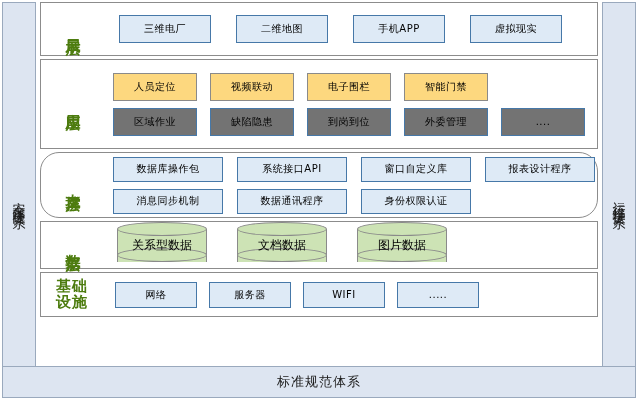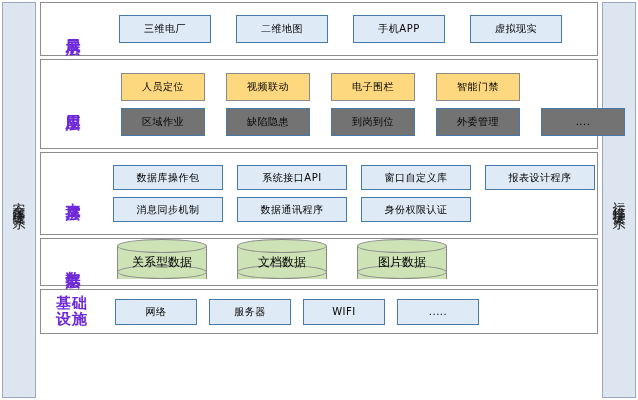--- a/index.html
+++ b/index.html
@@ -61,21 +61,21 @@
     margin-bottom: 3px;
   }
   .layer-label {
     width: 62px;
     flex: 0 0 62px;
     display: flex;
     align-items: center;
     justify-content: center;
     font-size: 15px;
     font-weight: bold;
-    color: #6d28d9;
+    color: #4d7c0f;
     line-height: 1.02;
     letter-spacing: 1px;
   }
   .layer-label .lbl-v {
     writing-mode: vertical-rl;
     text-orientation: upright;
     line-height: 1.05;
     letter-spacing: 2px;
   }
   .layer-label .lbl-2 {
@@ -111,21 +111,21 @@
   }
   .node.blue   { background: #deeaf6; border: 1px solid #4678a8; }
   .node.yellow { background: #fdd87f; border: 1px solid #8a8a8a; }
   .node.green  { background: #737373; border: 1px solid #4678a8; }
 
   
   .lyr-display .node { width: 92px; height: 28px; }
   .lyr-display .row  { gap: 25px; padding-left: 16px; }
 
   
-  .lyr-app .node { width: 84px; height: 28px; margin-left: 8px; }
+  .lyr-app .node { width: 84px; height: 28px; }
   .lyr-app .row  { gap: 13px; padding-left: 10px; }
 
   
   .lyr-support .node { width: 110px; height: 25px; }
   .lyr-support .row  { gap: 14px; padding-left: 10px; }
 
   
   .lyr-infra .node { width: 82px; height: 26px; }
   .lyr-infra .row  { gap: 12px; padding-left: 12px; }
 
@@ -236,21 +236,21 @@
         <div class="row">
           <div class="node green">区域作业</div>
           <div class="node green">缺陷隐患</div>
           <div class="node green">到岗到位</div>
           <div class="node green">外委管理</div>
           <div class="node green">....</div>
         </div>
       </div>
     </div>
 
-    <div class="layer lyr-support" style="height:83px;">
+    <div class="layer lyr-support" style="height:66px;border-radius:19px;">
       <div class="layer-label">
         <span class="lbl-v">支撑层</span>
       </div>
       <div class="layer-body">
         <div class="row">
           <div class="node blue">数据库操作包</div>
           <div class="node blue">系统接口API</div>
           <div class="node blue">窗口自定义库</div>
           <div class="node blue">报表设计程序</div>
         </div>
@@ -299,14 +299,17 @@
           <div class="node blue">网络</div>
           <div class="node blue">服务器</div>
           <div class="node blue">WIFI</div>
           <div class="node blue">.....</div>
         </div>
       </div>
     </div>
 
   </div>
 
+  <div class="footer">
+    <span>标准规范体系</span>
+  </div>
 
 </div>
 
 </body></html>

